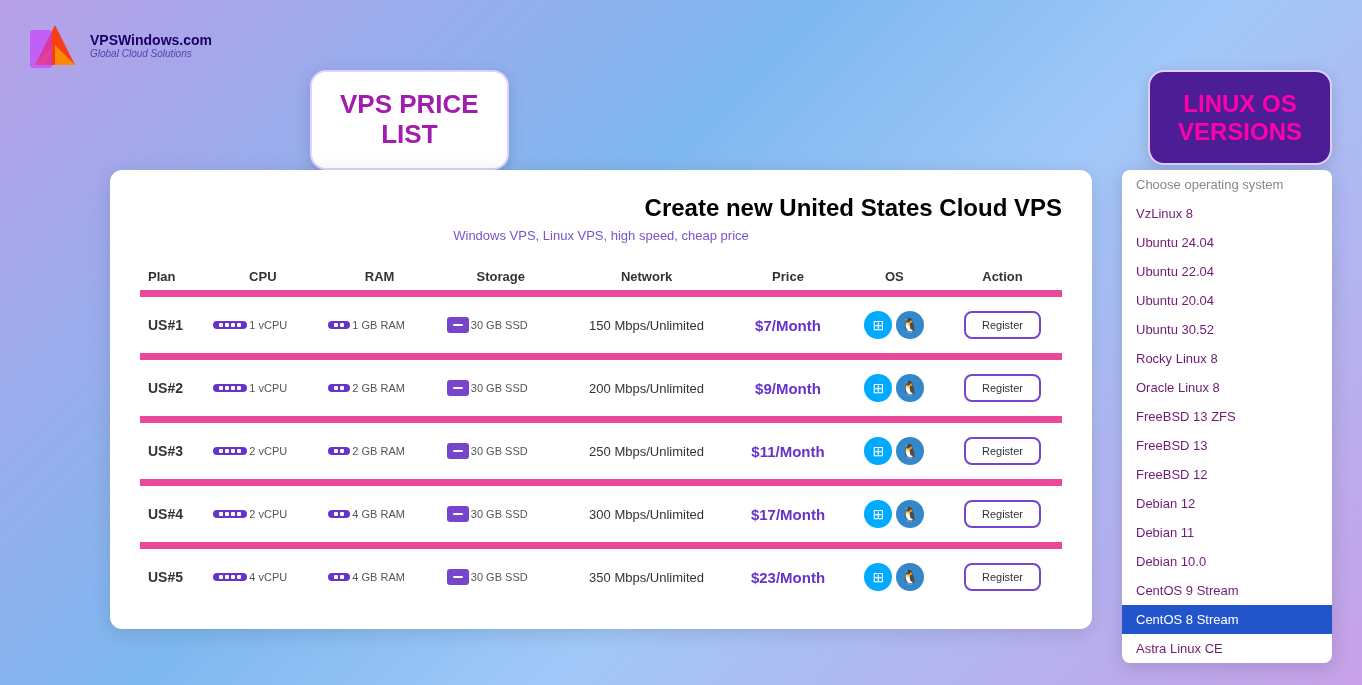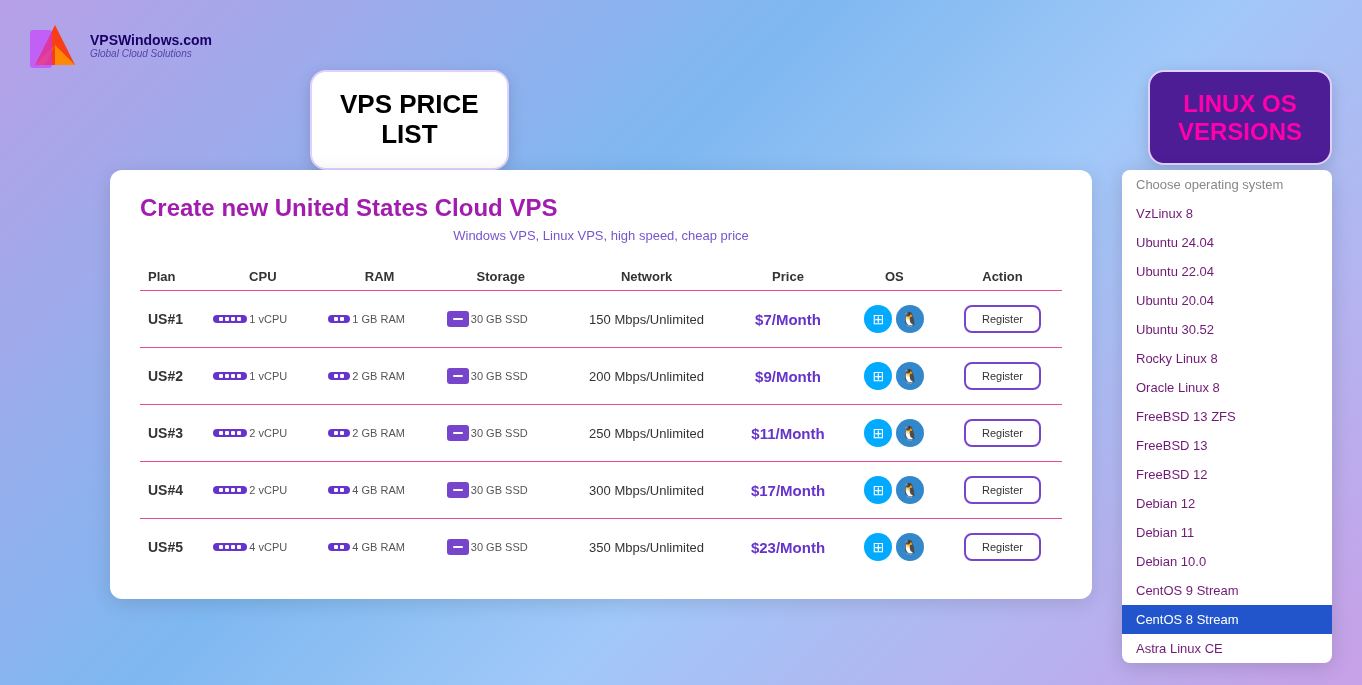--- a/index.html
+++ b/index.html
@@ -48,21 +48,21 @@
       background: white;
       border-radius: 16px;
       padding: 18px 28px;
       text-align: center;
       box-shadow: 0 4px 15px rgba(0,0,0,0.15);
       border: 2px solid #e0d0ff;
     }
     .vps-badge-text {
       font-size: 26px;
       font-weight: 900;
-      color: #000000;
+      color: #a21caf;
       line-height: 1.15;
       text-transform: uppercase;
     }
 
     
     .linux-badge {
       position: absolute;
       top: 70px;
       right: 30px;
       background: #4c1d95;
@@ -86,24 +86,24 @@
       position: absolute;
       top: 170px;
       left: 110px;
       right: 270px;
       background: white;
       border-radius: 12px;
       padding: 24px 30px 24px 30px;
       box-shadow: 0 4px 20px rgba(0,0,0,0.12);
     }
     .table-title {
-      text-align: left;
+      text-align: right;
       font-size: 24px;
       font-weight: bold;
-      color: #a21caf;
+      color: #000000;
       margin-bottom: 6px;
     }
     .table-subtitle {
       text-align: center;
       font-size: 13px;
       color: #7755cc;
       margin-bottom: 20px;
     }
 
     table {
@@ -113,21 +113,21 @@
     thead tr th {
       color: #333;
       font-size: 13px;
       font-weight: bold;
       padding: 6px 8px;
       text-align: center;
     }
     thead tr th:first-child { text-align: left; }
 
     tbody tr {
-      border-top: 1px solid #ec4899;
+      border-top: 7px solid #ec4899;
     }
     tbody tr td {
       padding: 14px 8px;
       text-align: center;
       font-size: 13px;
       color: #333;
     }
     tbody tr td:first-child {
       text-align: left;
       font-weight: bold;

